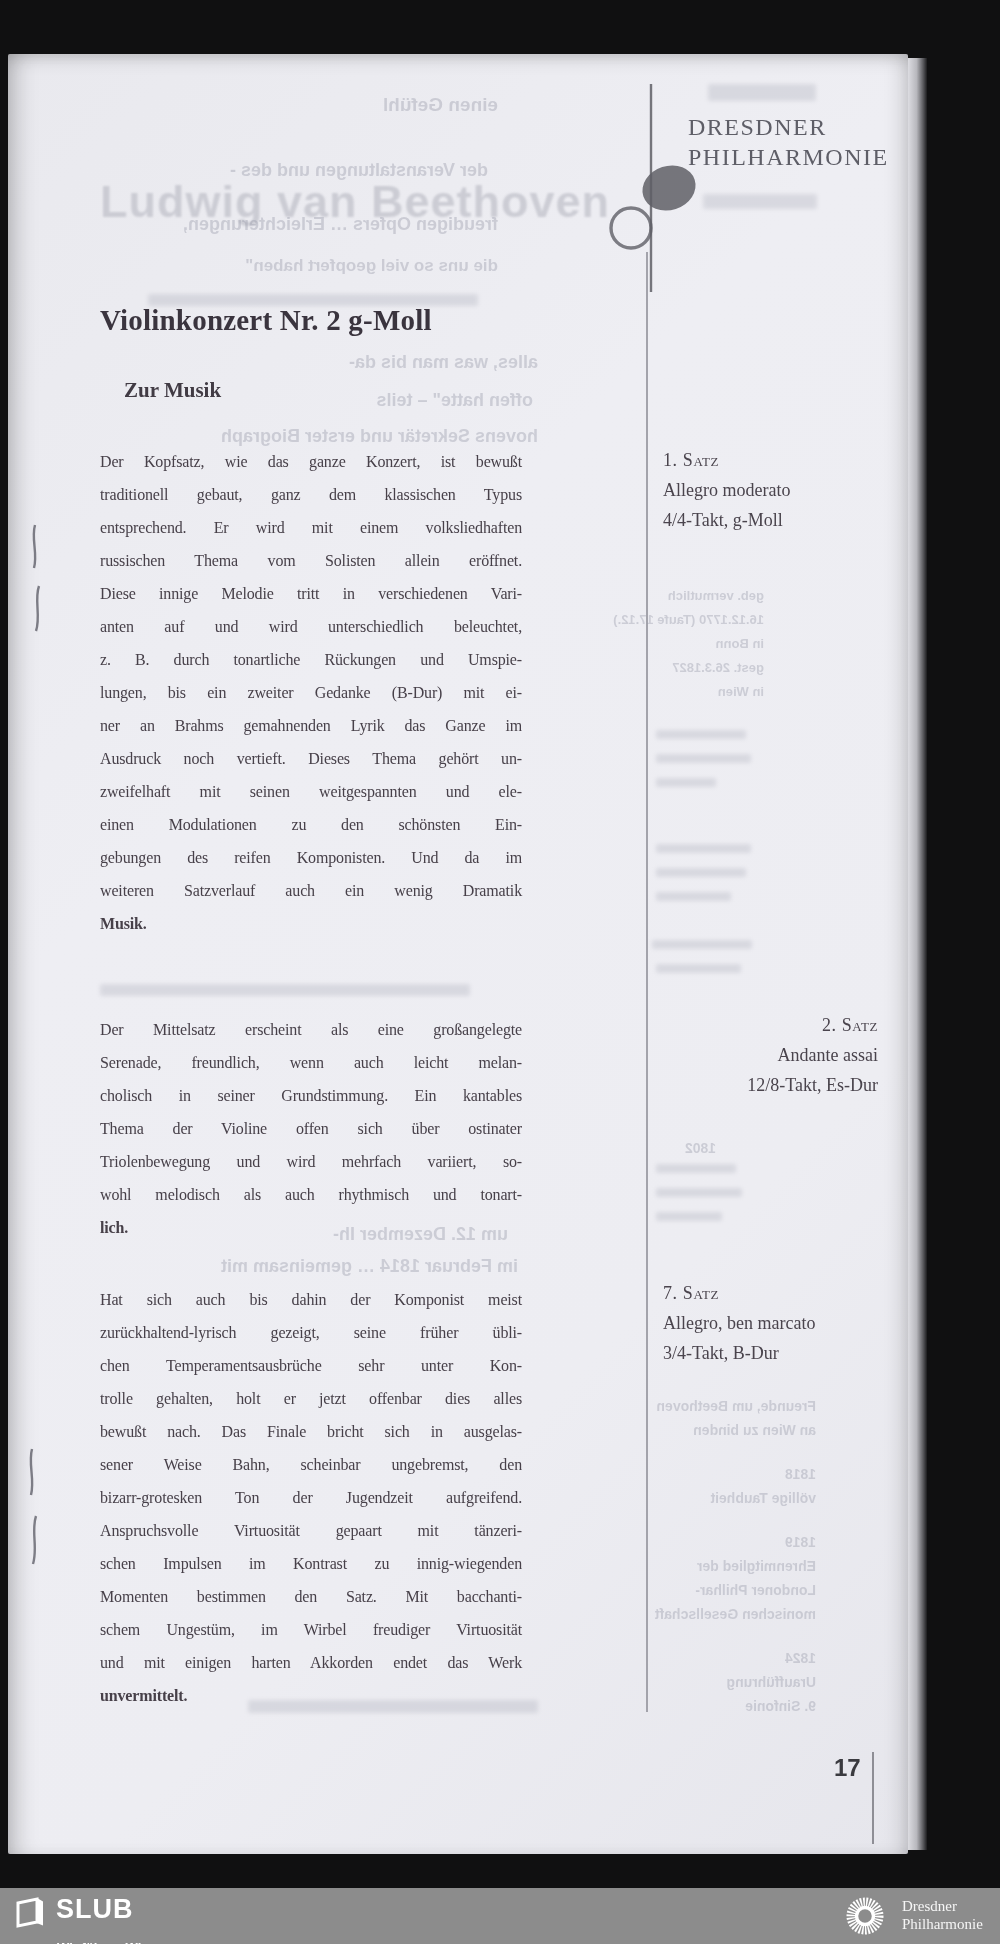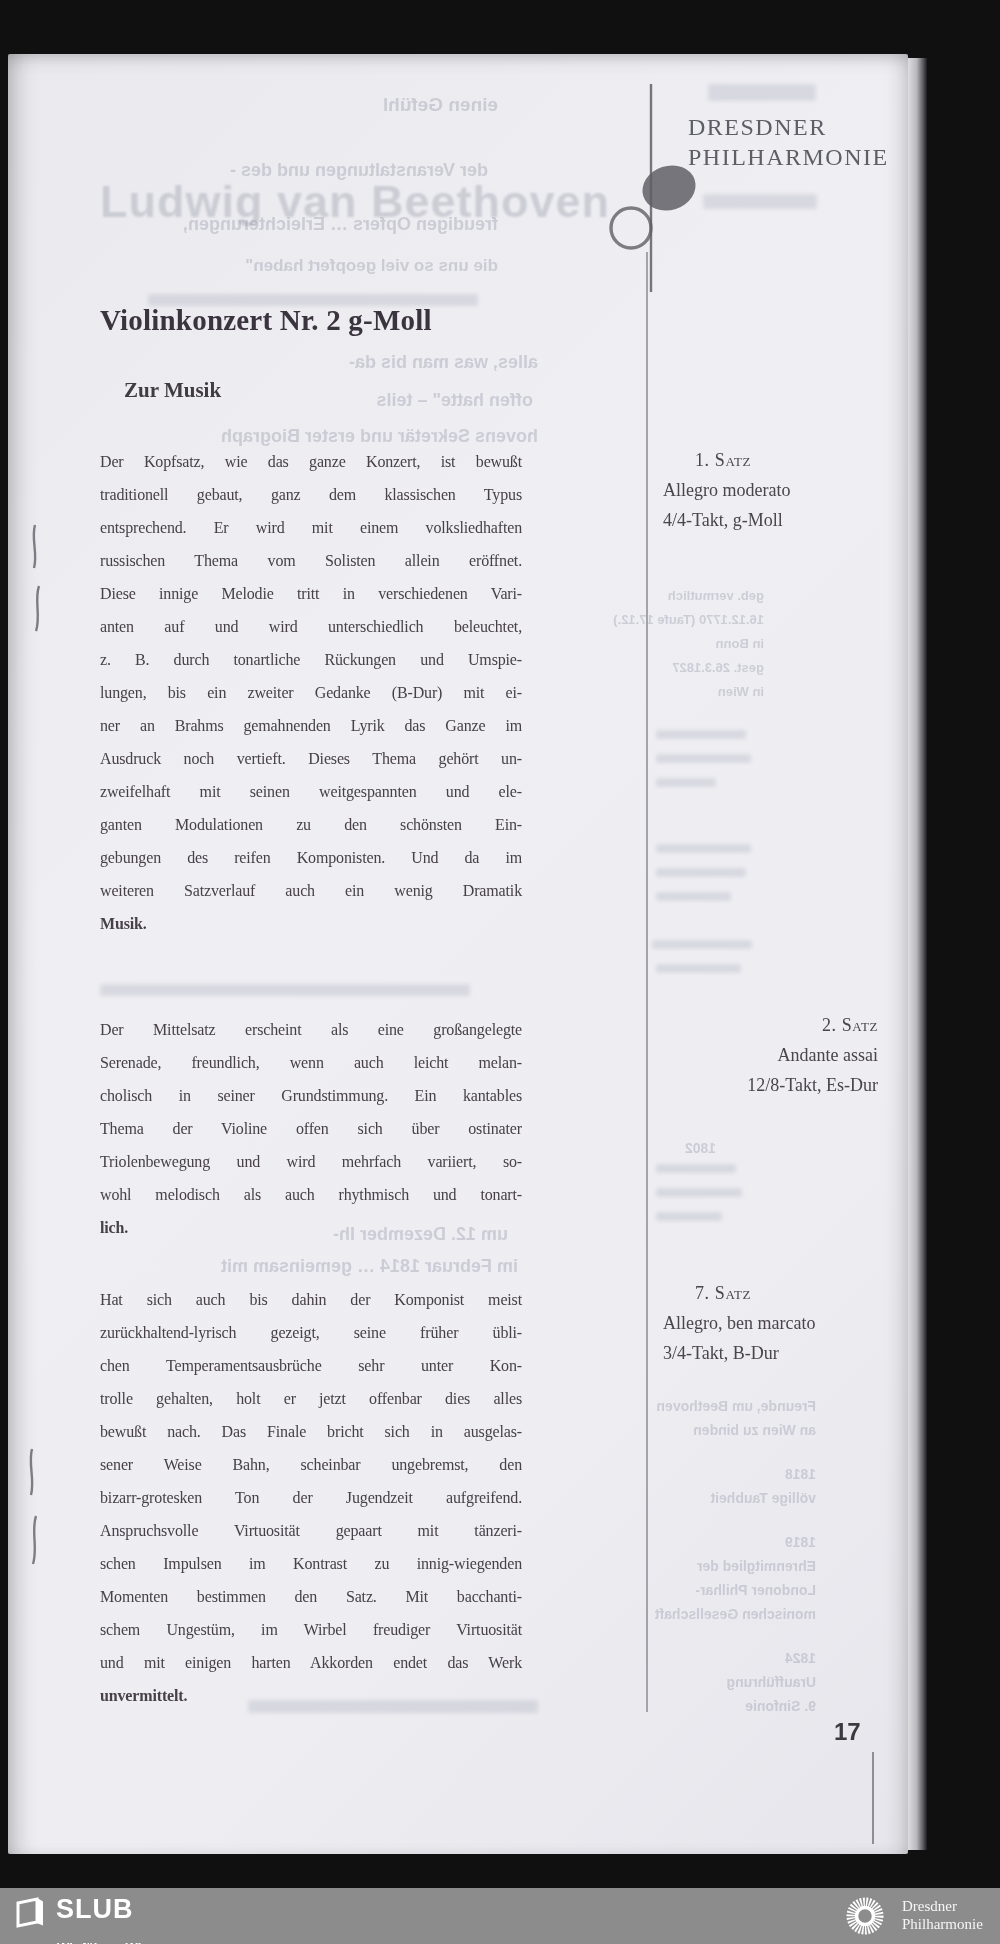--- a/index.html
+++ b/index.html
@@ -18,22 +18,22 @@
         font-size:24px;line-height:30px;letter-spacing:1.5px;color:#5e5e67;font-weight:500;}
   
   .title{position:absolute;left:92px;top:250px;font-size:29px;font-weight:bold;color:#3a343e;letter-spacing:.2px;}
   .subhead{position:absolute;left:92px;top:324px;font-size:21px;font-weight:bold;color:#413b44;margin-left:24px;}
   .para{position:absolute;left:92px;width:422px;font-size:16px;line-height:33px;color:#474049;
         letter-spacing:-0.15px;}
   .para .line{text-align:justify;text-align-last:justify;}
   .para .line:last-child{text-align-last:left;font-weight:bold;}
   .vrule{position:absolute;left:638px;top:198px;width:2px;height:1460px;background:#a3a3ab;}
   .note{position:absolute;left:655px;width:215px;font-size:18px;line-height:30px;color:#4a444d;}
-  .note .satz{font-variant:small-caps;letter-spacing:.6px;margin-left:32px;}
-  .pagenum{position:absolute;left:826px;top:1664px;font-family:"Liberation Sans",sans-serif;
+  .note .satz{font-variant:small-caps;letter-spacing:.6px;}
+  .pagenum{position:absolute;left:826px;top:1700px;font-family:"Liberation Sans",sans-serif;
         font-size:24px;font-weight:bold;color:#3a3a3f;}
   .pn-rule{position:absolute;left:864px;top:1698px;width:2px;height:92px;background:#8e8e95;}
   
   .ghost{position:absolute;font-family:"Liberation Sans",sans-serif;font-weight:bold;color:#9a9cab;
         opacity:.40;filter:blur(.7px);transform:scaleX(-1);white-space:nowrap;font-size:18px;}
   .ghost.nomirror{transform:none;}
   .ghost.big{font-size:45px;letter-spacing:1px;color:#b2b3bd;opacity:.55;filter:blur(1.1px);}
   .ghost.small{font-size:13px;}
   .ghost.mid{font-size:14px;}
   .gbar{position:absolute;background:#a7a9b6;opacity:.30;filter:blur(2px);border-radius:2px;}
@@ -84,21 +84,21 @@
         <div class="line">traditionell gebaut, ganz dem klassischen Typus</div>
         <div class="line">entsprechend. Er wird mit einem volksliedhaften</div>
         <div class="line">russischen Thema vom Solisten allein eröffnet.</div>
         <div class="line">Diese innige Melodie tritt in verschiedenen Vari-</div>
         <div class="line">anten auf und wird unterschiedlich beleuchtet,</div>
         <div class="line">z. B. durch tonartliche Rückungen und Umspie-</div>
         <div class="line">lungen, bis ein zweiter Gedanke (B-Dur) mit ei-</div>
         <div class="line">ner an Brahms gemahnenden Lyrik das Ganze im</div>
         <div class="line">Ausdruck noch vertieft. Dieses Thema gehört un-</div>
         <div class="line">zweifelhaft mit seinen weitgespannten und ele-</div>
-        <div class="line">ganten Modulationen zu den schönsten Ein-</div>
+        <div class="line">einen Modulationen zu den schönsten Ein-</div>
         <div class="line">gebungen des reifen Komponisten. Und da im</div>
         <div class="line">weiteren Satzverlauf auch ein wenig Dramatik</div>
         <div class="line">Musik.</div>
       </div>
     <div class="para" style="top:959px;">
         <div class="line">Der Mittelsatz erscheint als eine großangelegte</div>
         <div class="line">Serenade, freundlich, wenn auch leicht melan-</div>
         <div class="line">cholisch in seiner Grundstimmung. Ein kantables</div>
         <div class="line">Thema der Violine offen sich über ostinater</div>
         <div class="line">Triolenbewegung und wird mehrfach variiert, so-</div>

